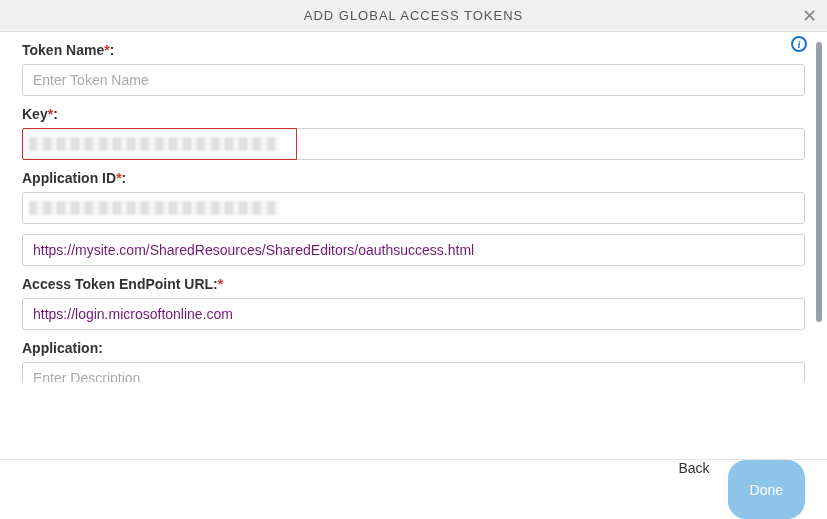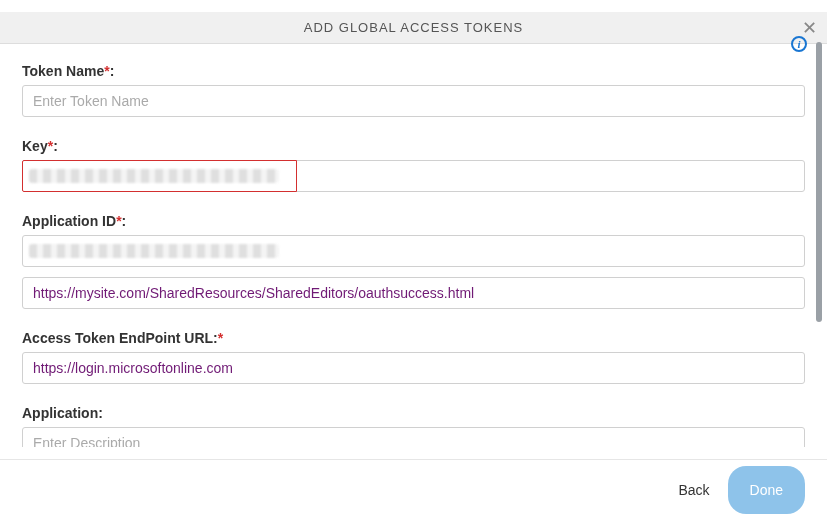--- a/index.html
+++ b/index.html
@@ -14,21 +14,20 @@
     position: relative;
   }
   .header {
     background: #f0f0f0;
     border-bottom: 1px solid #ddd;
     height: 32px;
     display: flex;
     align-items: center;
     justify-content: center;
     position: relative;
-    margin-top: 12px;
   }
   .header-title {
     color: #555;
     font-size: 13px;
     letter-spacing: 1px;
     font-weight: 500;
   }
   .close-btn {
     position: absolute;
     right: 10px;
@@ -74,21 +73,20 @@
     font-family: Georgia, serif;
     font-style: italic;
   }
   .form-row { margin-bottom: 10px; position: relative; }
   .form-label {
     display: block;
     font-weight: 600;
     color: #333;
     font-size: 14px;
     margin-bottom: 6px;
-    margin-top: 21px;
   }
   .req { color: #d32f2f; }
   .text-input {
     width: 100%;
     height: 32px;
     border: 1px solid #d0d0d0;
     border-radius: 3px;
     padding: 0 10px;
     font-size: 14px;
     color: #701a75;
@@ -133,21 +131,20 @@
     border-radius: 2px 0 0 2px;
     overflow: hidden;
     background: #fff;
   }
   .footer {
     position: absolute;
     left: 0; right: 0; bottom: 0;
     height: 60px;
     border-top: 1px solid #e6e6e6;
     display: flex;
-    align-items: center;
     justify-content: flex-end;
     padding: 0 22px;
     background: #fff;
     gap: 18px;
   }
   .back-btn {
     color: #333;
     font-size: 14px;
     cursor: pointer;
   }

